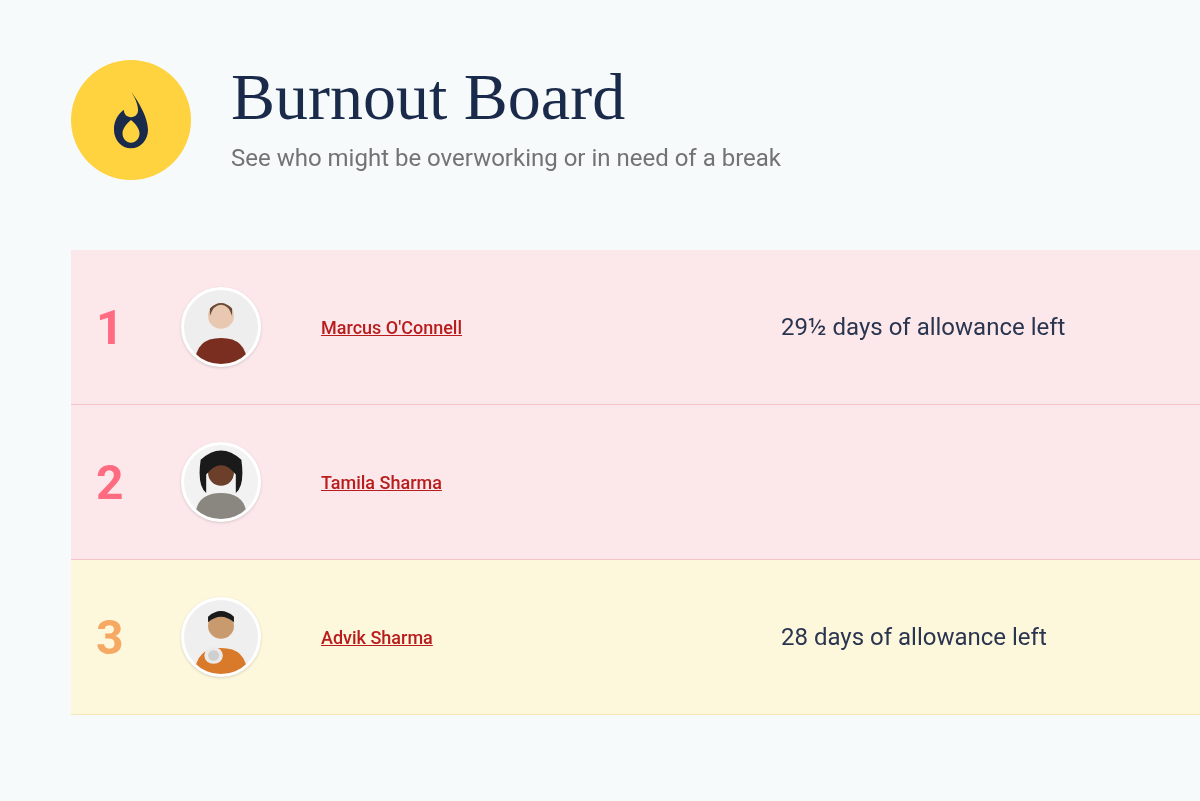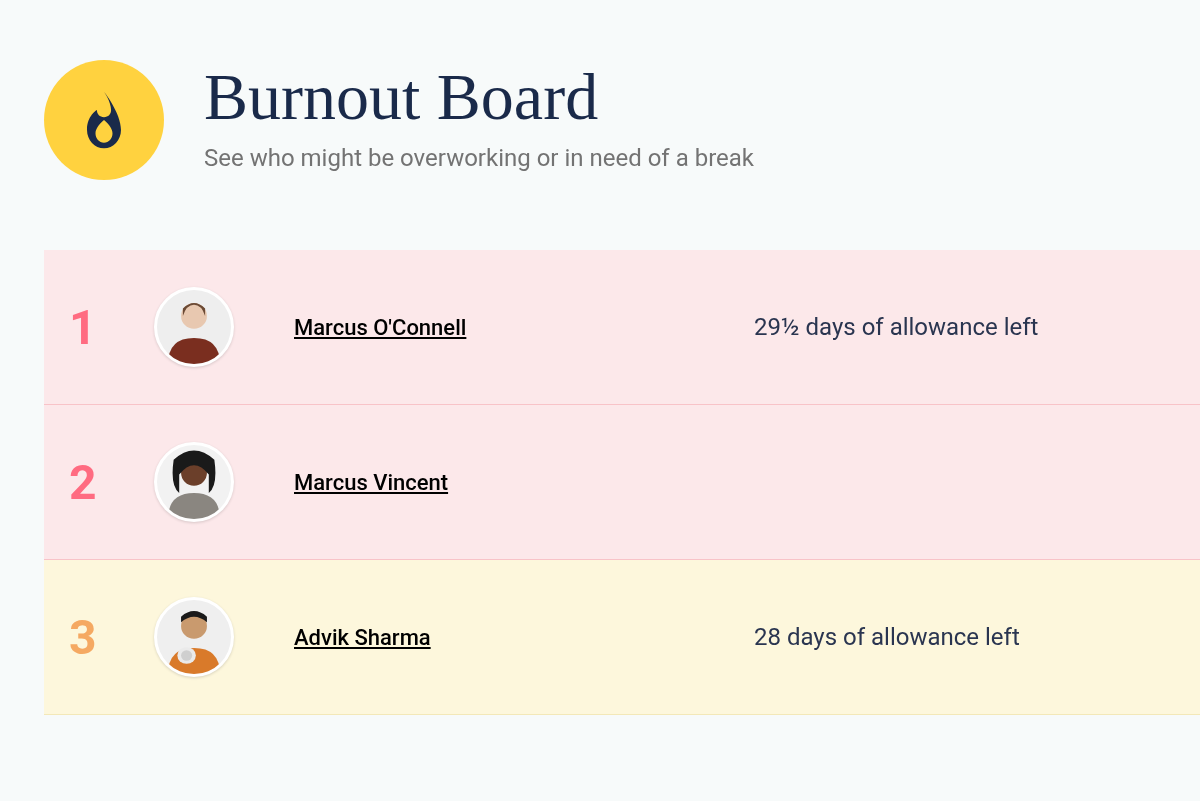--- a/index.html
+++ b/index.html
@@ -4,21 +4,21 @@
   <style>
     * { box-sizing: border-box; margin: 0; padding: 0; }
     body {
       background: #f7fafa;
       font-family: -apple-system, BlinkMacSystemFont, "Segoe UI", Roboto, Helvetica, Arial, sans-serif;
       width: 1200px;
       height: 801px;
       overflow: hidden;
     }
     .container {
-      padding: 60px 0 0 44px;
+      padding: 60px 0 0 71px;
       border-radius: 27px;
     }
     .header {
       display: flex;
       align-items: flex-start;
       gap: 40px;
       margin-bottom: 70px;
     }
     .icon-badge {
       width: 120px;
@@ -84,22 +84,22 @@
       box-shadow: 0 1px 3px rgba(0,0,0,0.15);
       overflow: hidden;
       flex-shrink: 0;
       margin-right: 60px;
       display: flex;
       align-items: flex-end;
       justify-content: center;
     }
     .avatar svg { width: 100%; height: 100%; }
     .name {
-      font-size: 22px;
-      color: #000000;
+      font-size: 18px;
+      color: #b91c1c;
       font-weight: 500;
       width: 460px;
     }
     .allowance {
       font-size: 24px;
       color: #2a3550;
       font-weight: 400;
     }
   </style>
 </head>
@@ -137,21 +137,21 @@
     <div class="row row-pink">
       <div class="rank rank-pink">2</div>
       <div class="avatar">
         <svg viewBox="0 0 40 40">
             <rect width="40" height="40" fill="#f2f2f2"></rect>
             <circle cx="20" cy="15" r="7" fill="#6b3f2a"></circle>
             <path d="M9 8 Q20 -2 31 8 Q33 22 28 26 L28 16 Q20 6 12 16 L12 26 Q7 22 9 8 Z" fill="#1a1a1a"></path>
             <path d="M6 40 Q6 26 20 26 Q34 26 34 40 Z" fill="#8a8680"></path>
           </svg>
       </div>
-      <a class="name" href="#">Marcus Vincent</a>
+      <a class="name" href="#">Tamila Sharma</a>
     </div>
 
     <div class="row row-cream">
       <div class="rank rank-orange">3</div>
       <div class="avatar">
         <svg viewBox="0 0 40 40">
             <rect width="40" height="40" fill="#efefef"></rect>
             <circle cx="20" cy="14" r="7" fill="#c99a6e"></circle>
             <path d="M13 9 Q20 3 27 9 L27 12 Q20 6 13 12 Z" fill="#1a1a1a"></path>
             <path d="M6 40 Q6 26 20 26 Q34 26 34 40 Z" fill="#d97a2a"></path>

